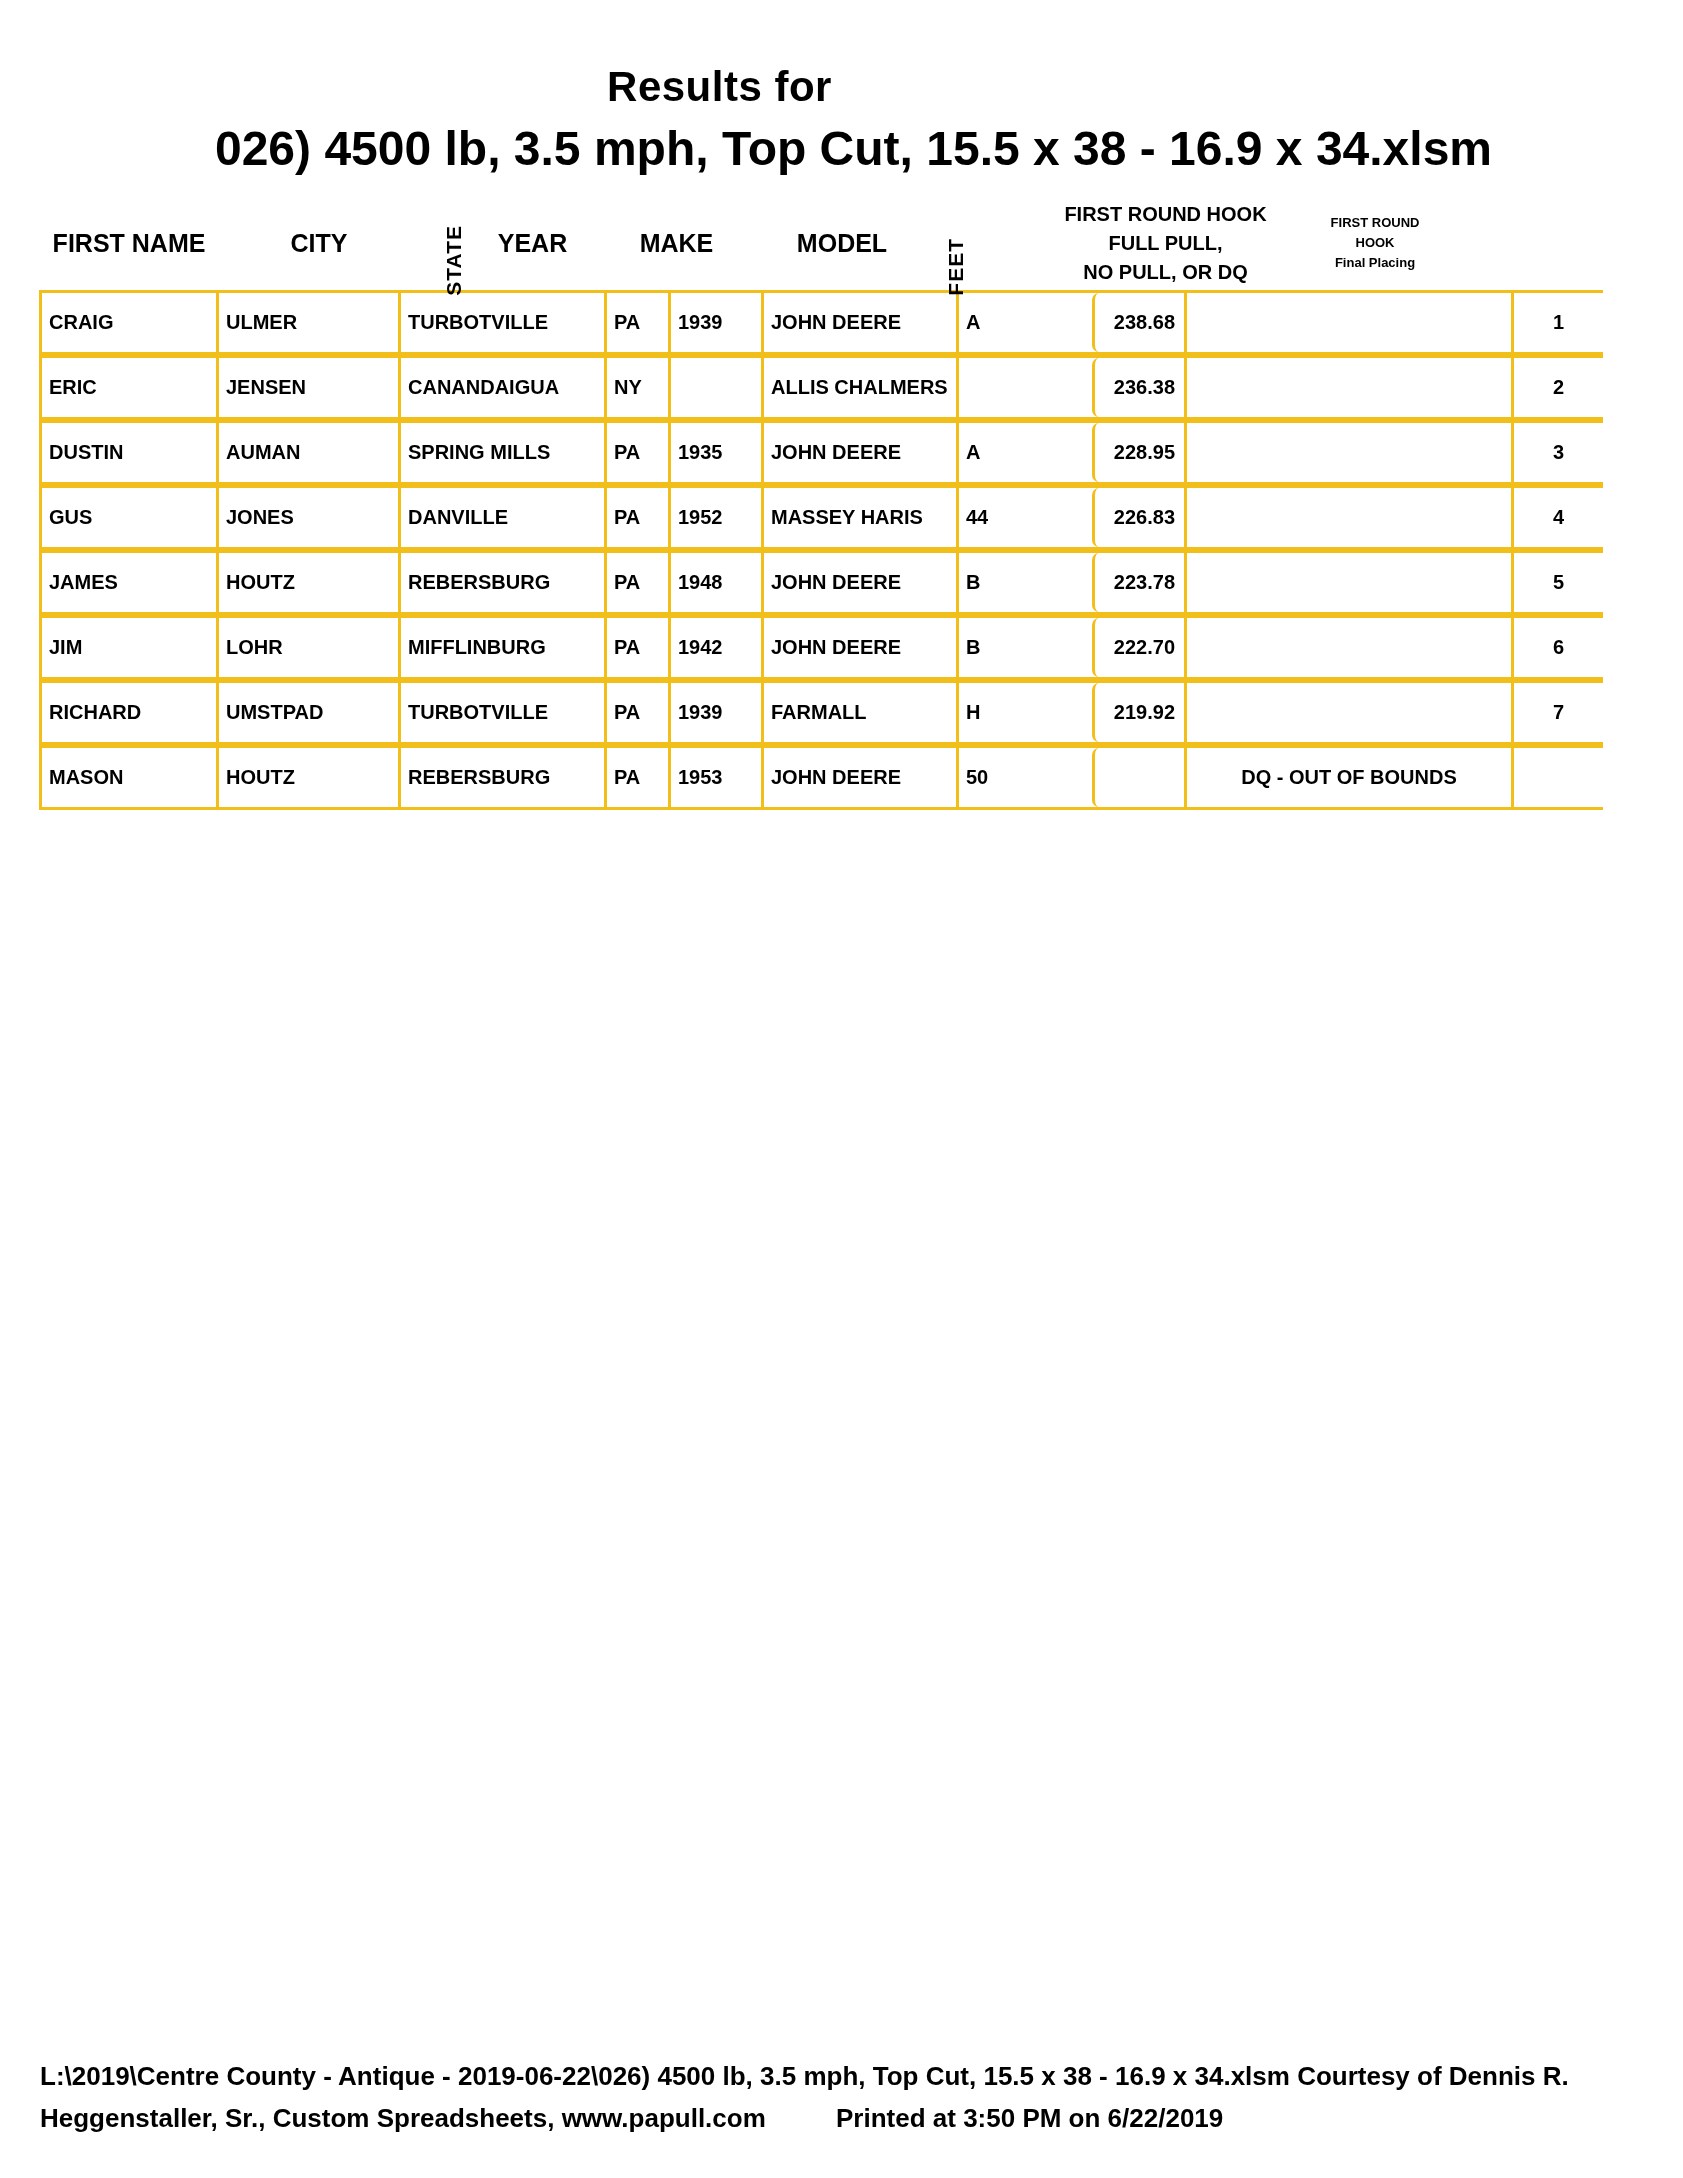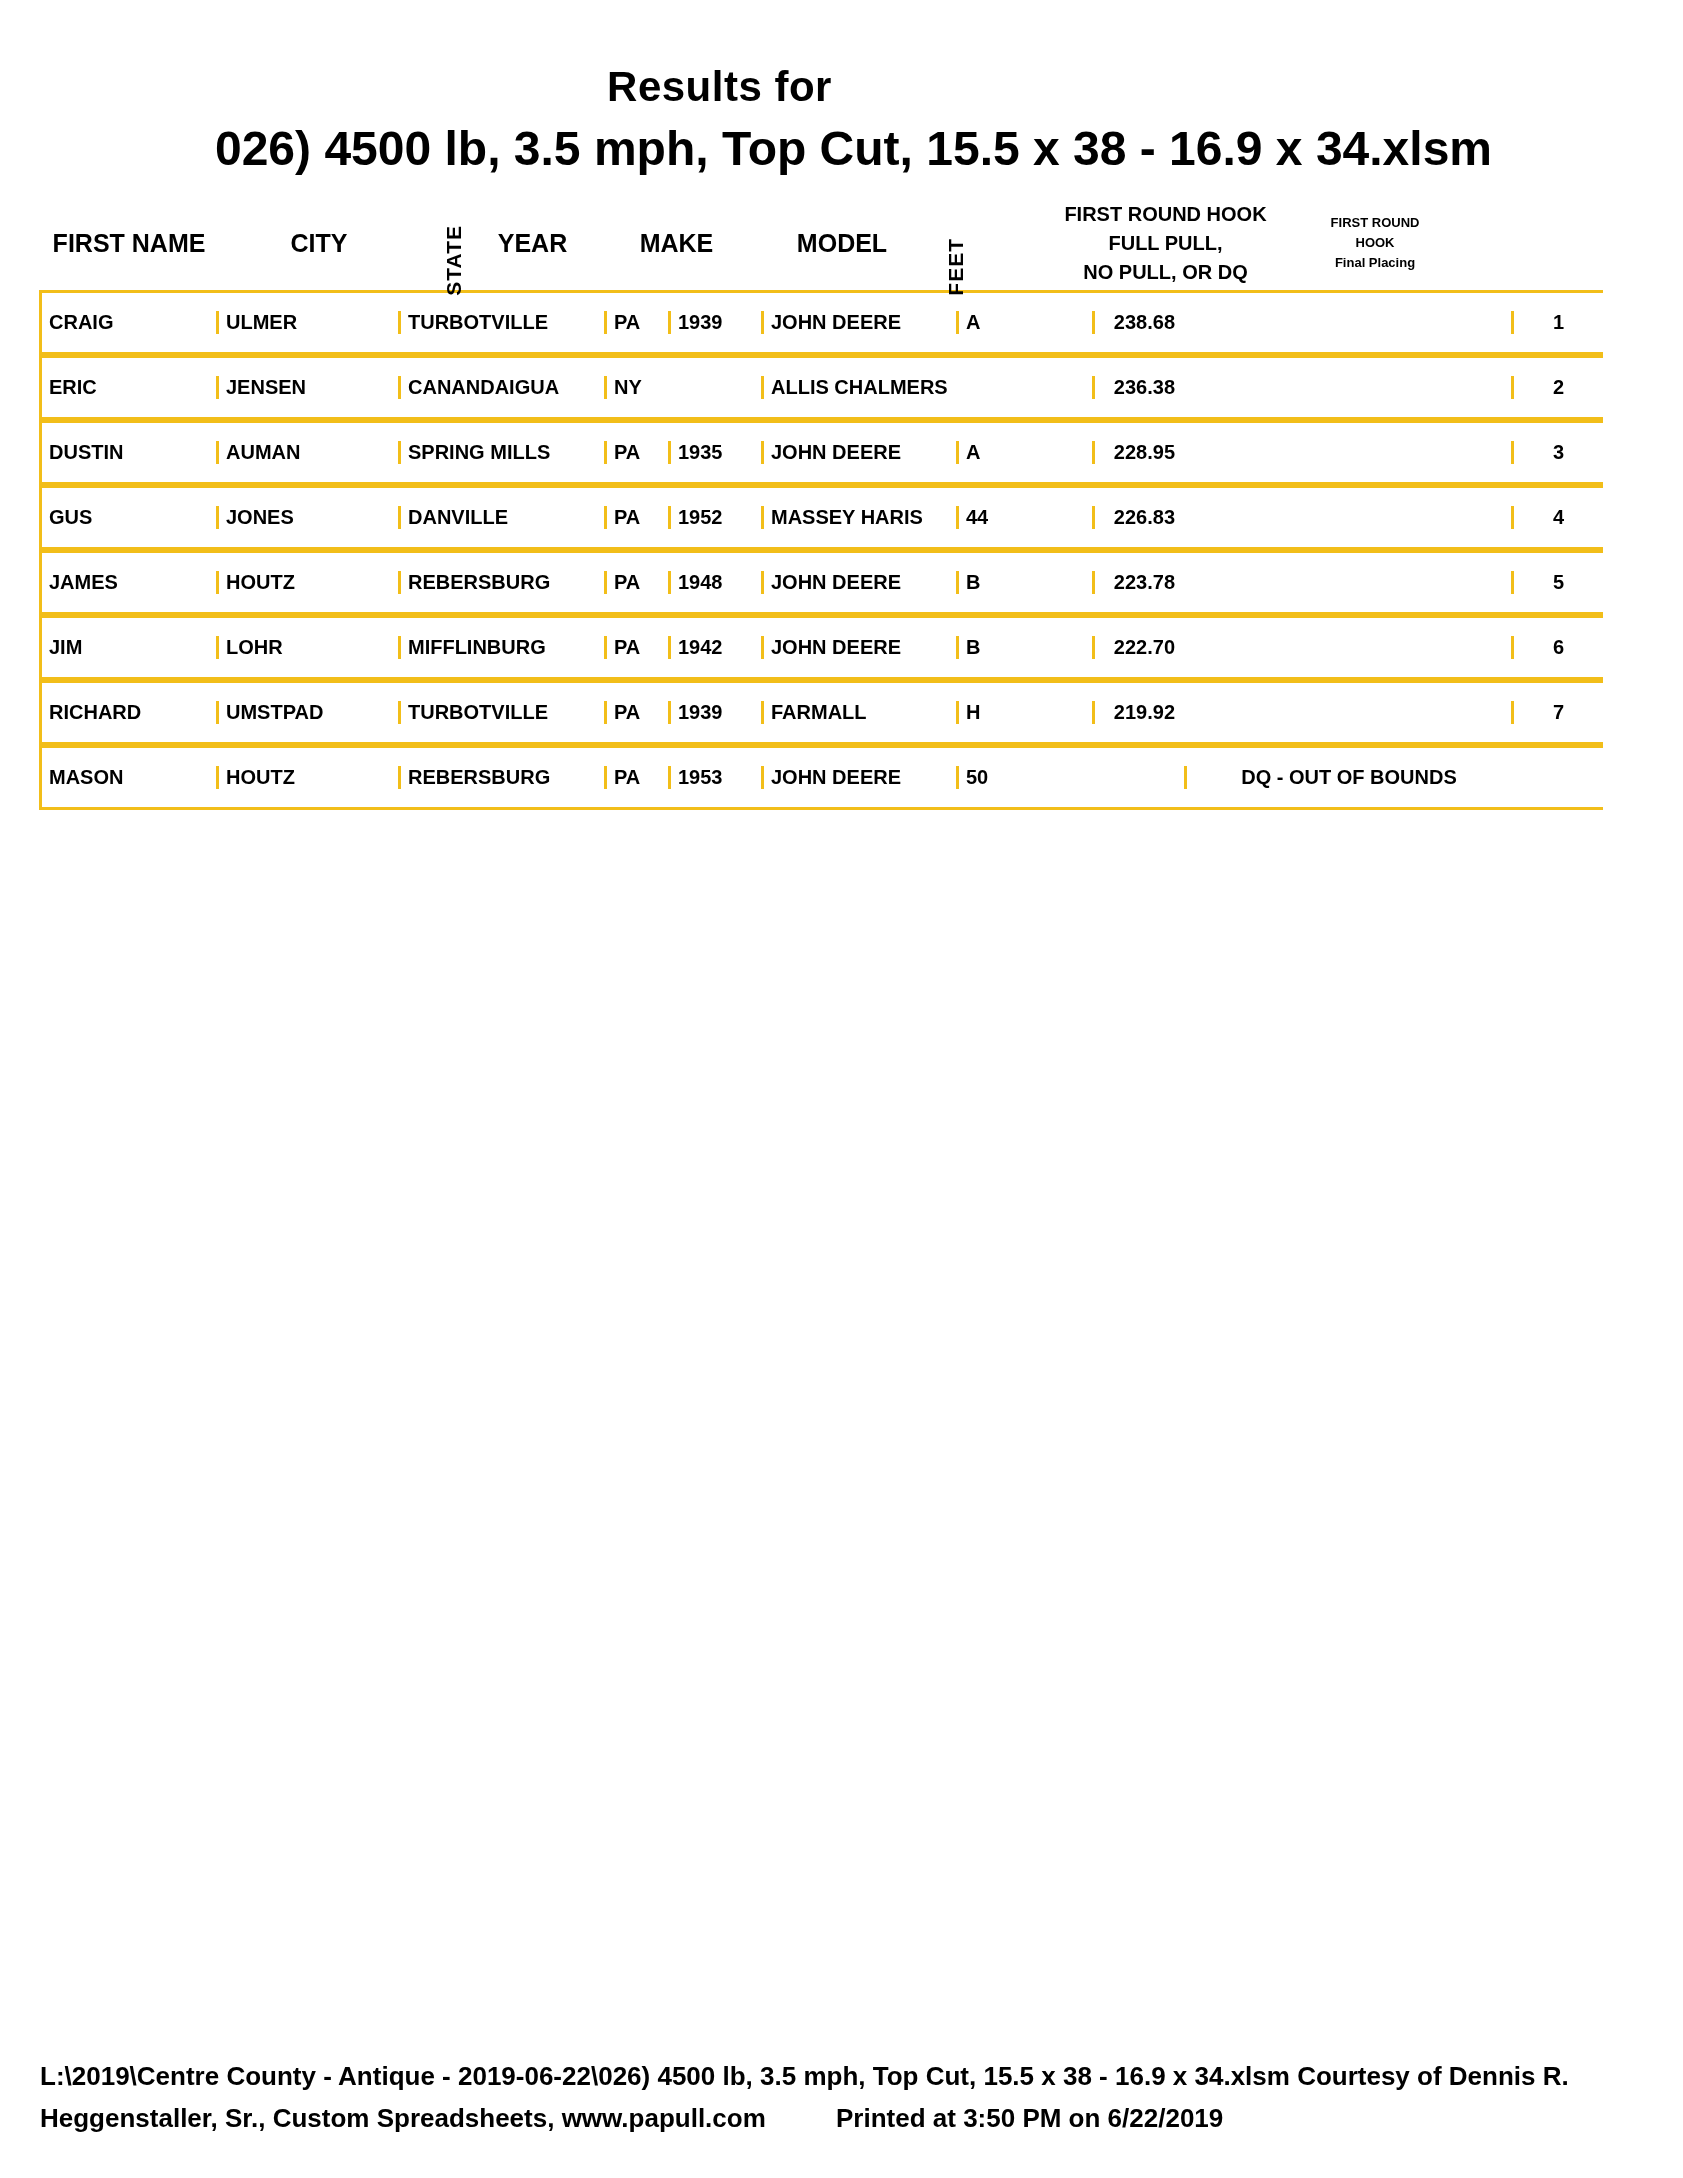--- a/index.html
+++ b/index.html
@@ -46,32 +46,31 @@
   }
   .hcell.col-hook{font-size:20px;line-height:1.45;justify-content:center;}
   .hcell.col-placing{font-size:13px;line-height:1.55;}
 
   
   .trow{
     display:flex;height:59px;width:fit-content;
     border:3px solid var(--gold);
     border-right:none;
     background:#fff;
-    align-items:center;
   }
   .tcell{
     flex:none;box-sizing:border-box;
     border-left:3px solid var(--gold);
     display:flex;align-items:center;
     font-weight:bold;font-size:20px;
     padding:0 4px 0 7px;
     white-space:nowrap;
   }
   .tcell:first-child{border-left:none;}
-  .tcell.align-right{justify-content:flex-end;padding-right:9px;}
+  .tcell.align-right{justify-content:flex-end;padding-right:9px;border-radius:7px;}
   .tcell.align-center{justify-content:center;padding:0;}
 
   
   .col-first_name{width:174px;}
   .col-last_name{width:182px;}
   .col-city{width:206px;}
   .col-state{width:64px;}
   .col-year{width:93px;}
   .col-make{width:195px;}
   .col-model{width:136px;}

